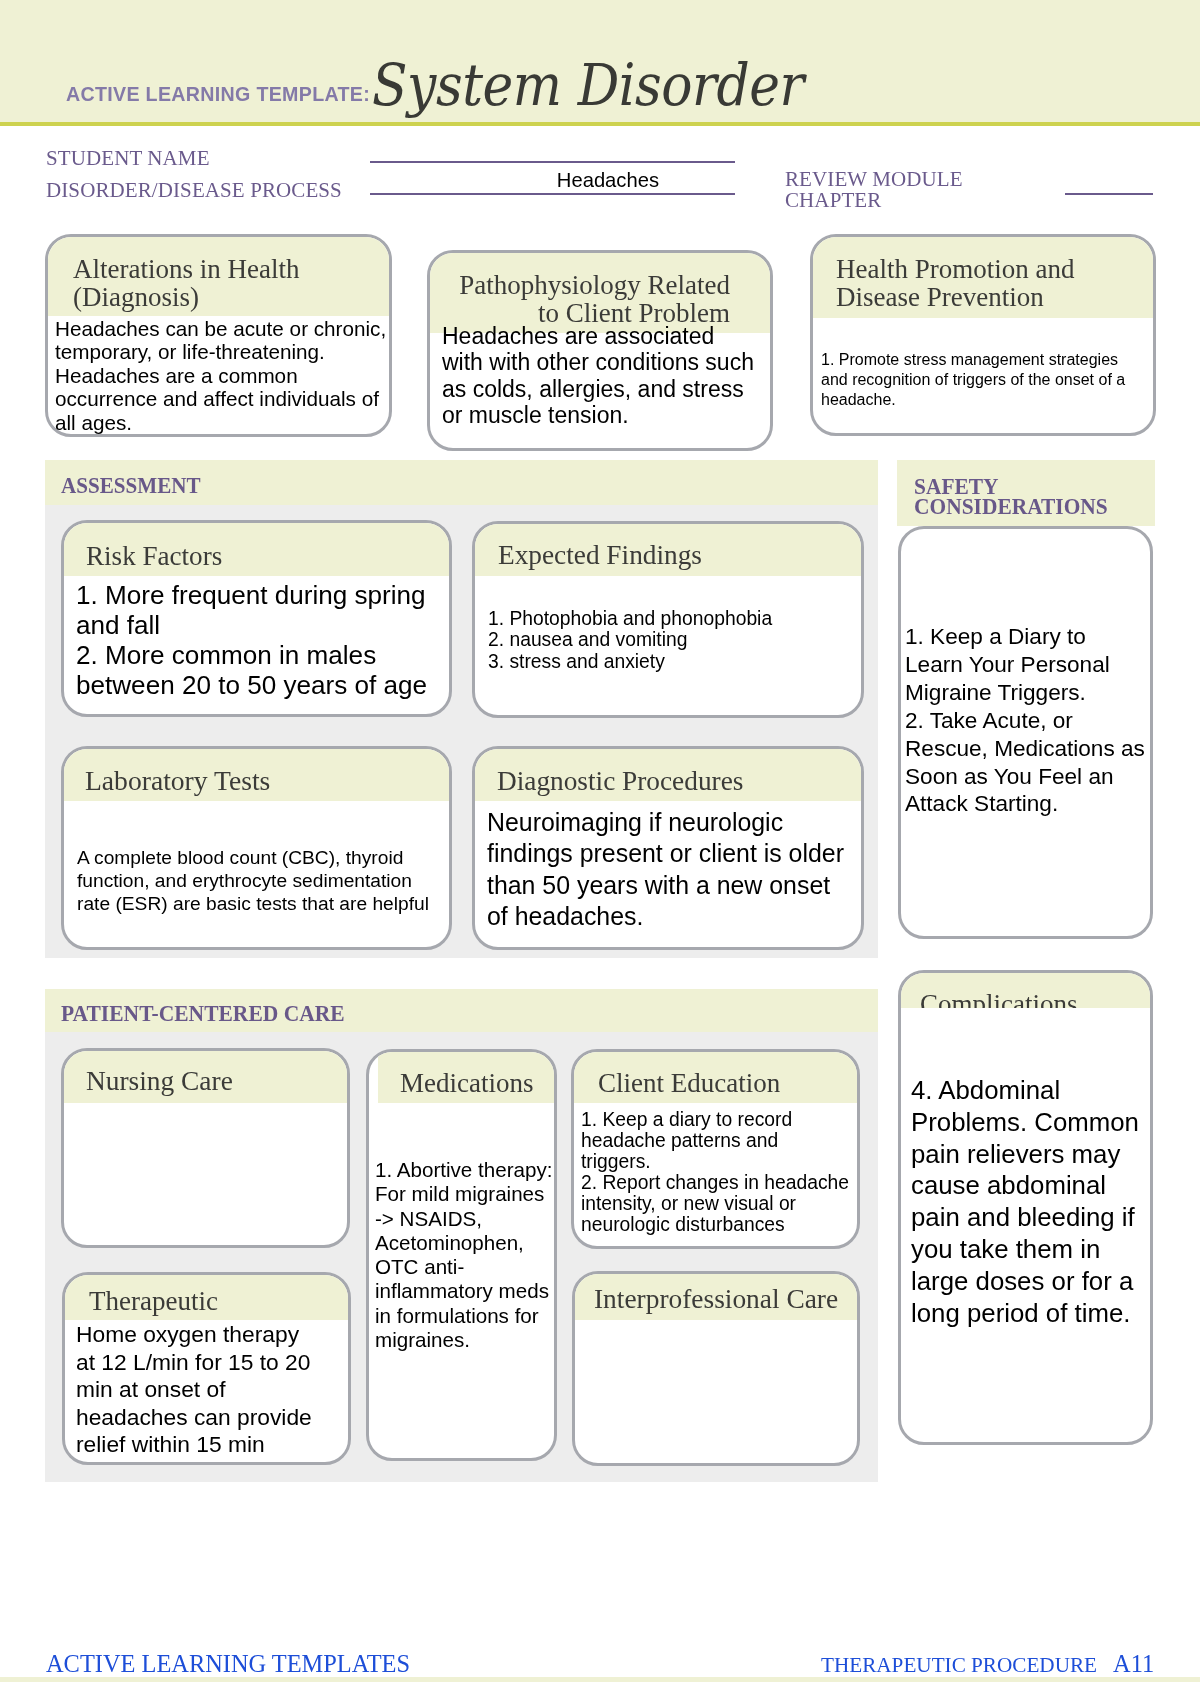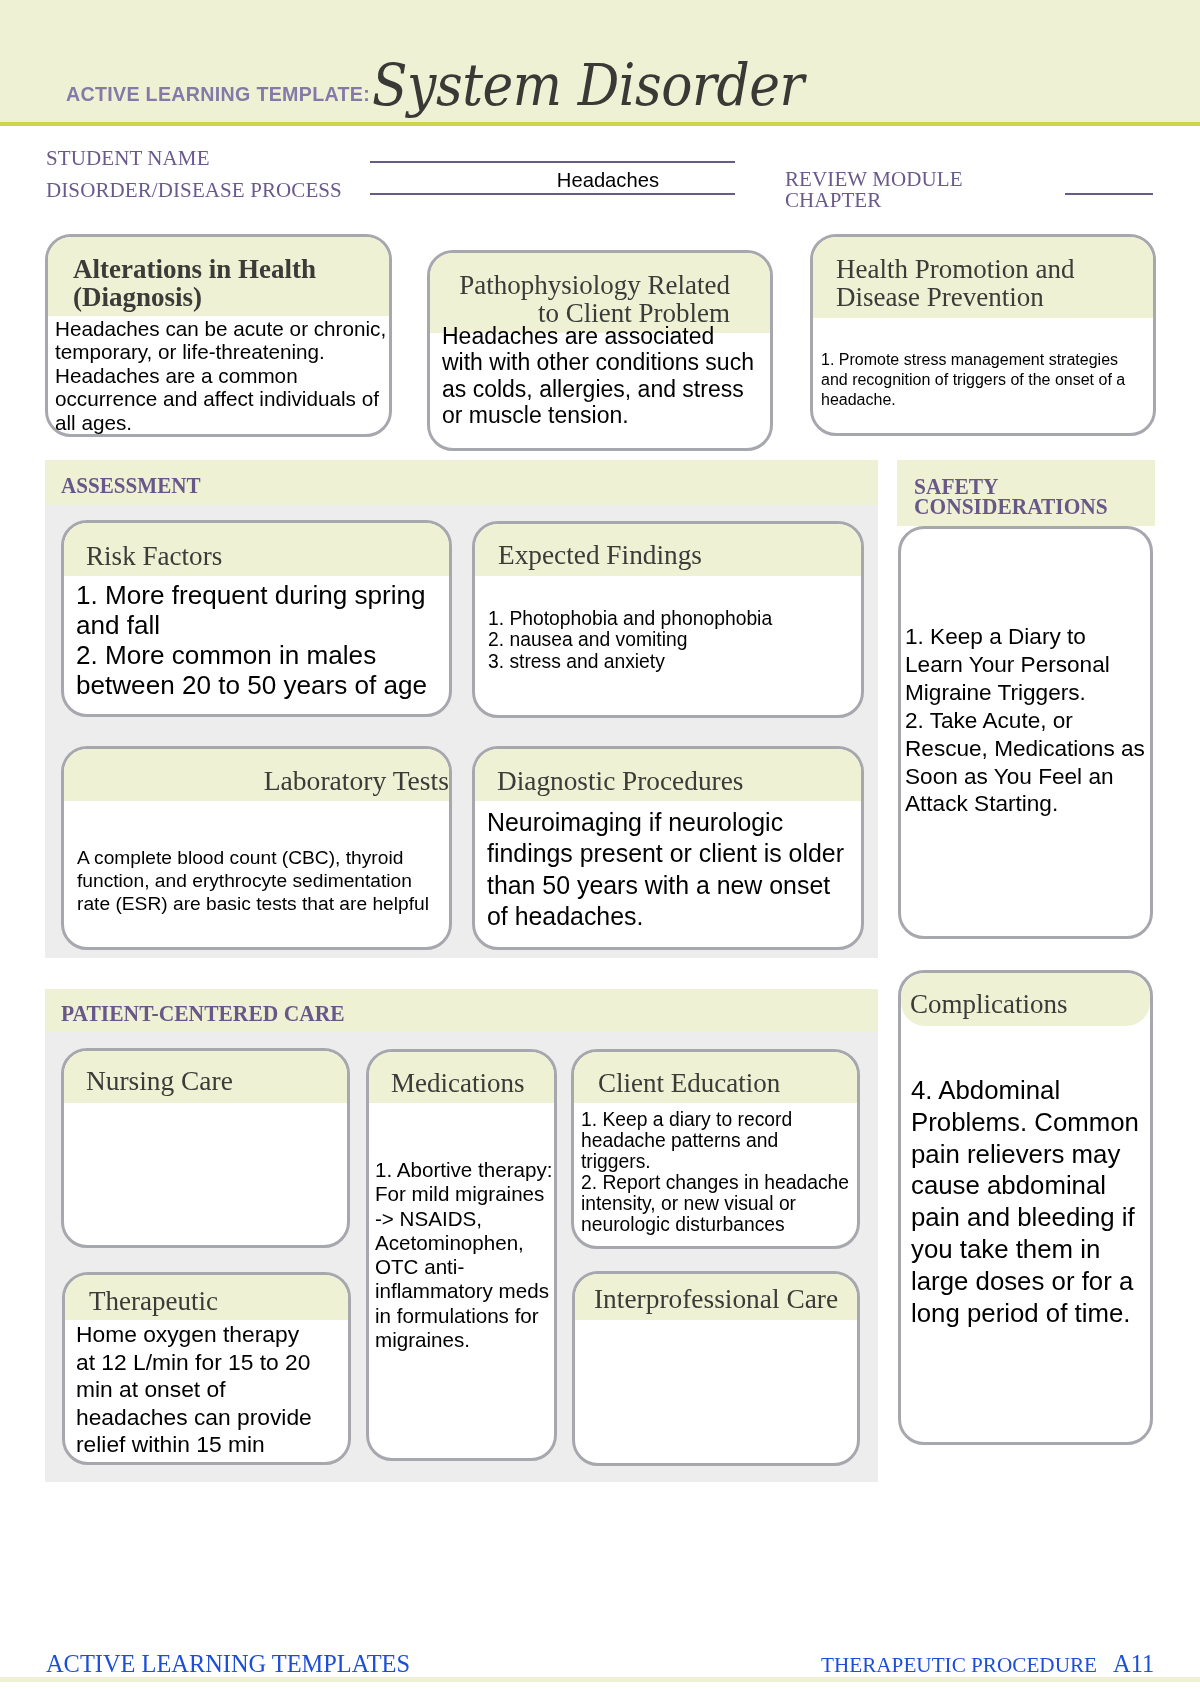--- a/index.html
+++ b/index.html
@@ -41,21 +41,21 @@
         box-sizing:border-box;white-space:pre-line;}
 
   
   .sect-band{position:absolute;background:#eff1d4;box-sizing:border-box;}
   .sect-title{font-family:"Liberation Serif",serif;font-weight:bold;color:#685889;
         letter-spacing:0;transform-origin:left top;}
   .sect-gray{position:absolute;background:#ededed;}
 
   
   #box-alterations{left:45px;top:234px;width:347px;height:203px;}
-  #hd-alterations{height:79px;padding:18px 12px 0 25px;font-size:27px;line-height:28px;font-weight:bold;}
+  #hd-alterations{height:79px;padding:18px 12px 0 25px;font-size:27px;line-height:28px;}
   #bd-alterations{left:55px;top:317px;width:345px;font-size:20.7px;line-height:23.4px;}
 
   #box-patho{left:427px;top:250px;width:346px;height:201px;text-align:right;}
   #hd-patho{height:80px;padding:18px 40px 0 24px;font-size:27px;line-height:28px;}
   #bd-patho{left:442px;top:323px;width:316px;font-size:23px;line-height:26.4px;}
 
   #box-health{left:810px;top:234px;width:346px;height:202px;}
   #hd-health{height:81px;padding:18px 48px 0 23px;font-size:27px;line-height:28px;}
   #bd-health{left:821px;top:350px;width:318px;font-size:16px;line-height:19.9px;}
 
@@ -66,21 +66,21 @@
 
   #box-risk{left:61px;top:520px;width:391px;height:197px;}
   #hd-risk{height:53px;padding:18px 0 0 22px;font-size:27.1px;line-height:30px;}
   #bd-risk{left:76px;top:580px;width:366px;font-size:26.1px;line-height:30px;}
 
   #box-findings{left:472px;top:521px;width:392px;height:197px;}
   #hd-findings{height:52px;padding:16px 0 0 23px;font-size:27.3px;line-height:30px;}
   #bd-findings{left:488px;top:608px;width:330px;font-size:19.3px;line-height:21.4px;}
 
   #box-lab{left:61px;top:746px;width:391px;height:204px;}
-  #hd-lab{height:52px;padding:17px 0 0 21px;font-size:27.6px;line-height:30px;text-align:right;}
+  #hd-lab{height:52px;padding:17px 0 0 21px;font-size:27.6px;line-height:30px;}
   #bd-lab{left:77px;top:847px;width:358px;font-size:19.2px;line-height:22.8px;}
 
   #box-diag{left:472px;top:746px;width:392px;height:204px;}
   #hd-diag{height:52px;padding:17px 0 0 22px;font-size:27.3px;line-height:30px;}
   #bd-diag{left:487px;top:807px;width:370px;font-size:24.9px;line-height:31.4px;}
 
   
   #sf-band{left:897px;top:460px;width:258px;height:66px;}
   #sf-title{left:914px;top:477px;font-size:23px;line-height:20px;width:235px;transform:scaleX(0.932);}
   #box-safety{left:898px;top:526px;width:255px;height:413px;}
@@ -89,38 +89,38 @@
   
   #pc-band{left:45px;top:989px;width:833px;height:43px;}
   #pc-title{left:61px;top:1001px;font-size:23.5px;line-height:24px;transform:scaleX(0.916);}
   #pc-gray{left:45px;top:1032px;width:833px;height:450px;}
 
   #box-nursing{left:61px;top:1048px;width:289px;height:200px;}
   #bd-nursing{left:76px;top:1112px;width:265px;font-size:20px;line-height:23px;}
   #hd-nursing{height:52px;padding:15px 0 0 22px;font-size:27.4px;line-height:30px;}
 
   #box-meds{left:366px;top:1049px;width:191px;height:412px;}
-  #hd-meds{height:51px;padding:16px 0 0 22px;font-size:27px;line-height:30px;}
+  #hd-meds{height:51px;padding:16px 0 0 22px;font-size:27px;line-height:30px;margin-left:9px;}
   #bd-meds{left:375px;top:1158px;width:179px;font-size:20.6px;line-height:24.3px;}
 
   #box-education{left:571px;top:1049px;width:289px;height:200px;}
   #hd-education{height:51px;padding:16px 0 0 24px;font-size:27px;line-height:30px;}
   #bd-education{left:581px;top:1109px;width:272px;font-size:19.3px;line-height:21.1px;}
 
   #box-therapeutic{left:62px;top:1272px;width:289px;height:193px;}
   #hd-therapeutic{height:45px;padding:11px 0 0 24px;font-size:27px;line-height:30px;}
   #bd-therapeutic{left:76px;top:1321px;width:240px;font-size:22.8px;line-height:27.6px;}
 
   #box-interpro{left:572px;top:1271px;width:288px;height:195px;}
   #bd-interpro{left:587px;top:1332px;width:265px;font-size:20px;line-height:23px;}
   #hd-interpro{height:46px;padding:10px 0 0 19px;font-size:27.4px;line-height:30px;}
 
   
   #box-compl{left:898px;top:970px;width:255px;height:475px;}
-  #hd-compl{height:53px;padding:16px 0 0 9px;font-size:27px;line-height:30px;border-radius:24px;}
+  #hd-compl{height:35px;padding:16px 0 0 19px;font-size:27px;line-height:30px;}
   #bd-compl{left:911px;top:1075px;width:236px;font-size:25.8px;line-height:31.8px;}
 
   
   #ftr-rule{left:0;top:1677px;width:1200px;height:5px;background:#eff1d4;}
   .ftr-txt{font-family:"Liberation Serif",serif;color:#1d4ed8;line-height:24px;}
   #ftr-left{left:46px;top:1652px;font-size:24.4px;}
   #ftr-right{left:821px;top:1652px;white-space:nowrap;font-size:24.4px;}
   #ftr-right .lbl{font-size:21.2px;}
 </style>
 </head>

